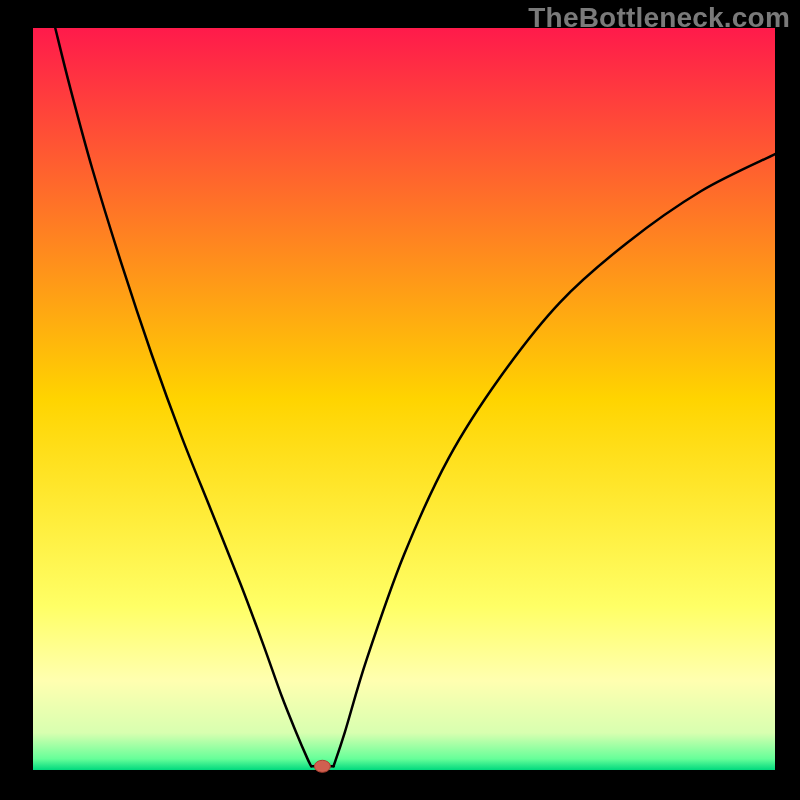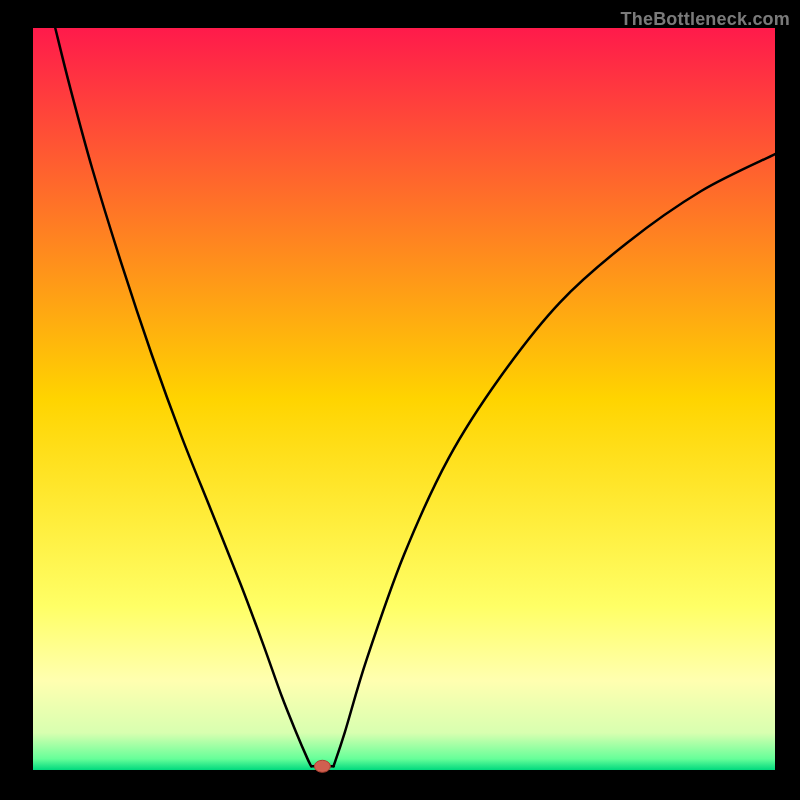--- a/index.html
+++ b/index.html
@@ -15,24 +15,24 @@
     width: 800px;
     height: 800px;
   }
   svg {
     position: absolute;
     top: 0;
     left: 0;
   }
   .watermark {
     position: absolute;
-    top: 9px;
+    top: 2px;
     right: 10px;
     font-family: Arial, Helvetica, sans-serif;
-    font-size: 18px;
+    font-size: 28px;
     font-weight: 600;
     color: #7a7a7a;
     letter-spacing: 0.2px;
     user-select: none;
   }
 </style>
 </head>
 <body>
 
 <div class="canvas-wrap">

